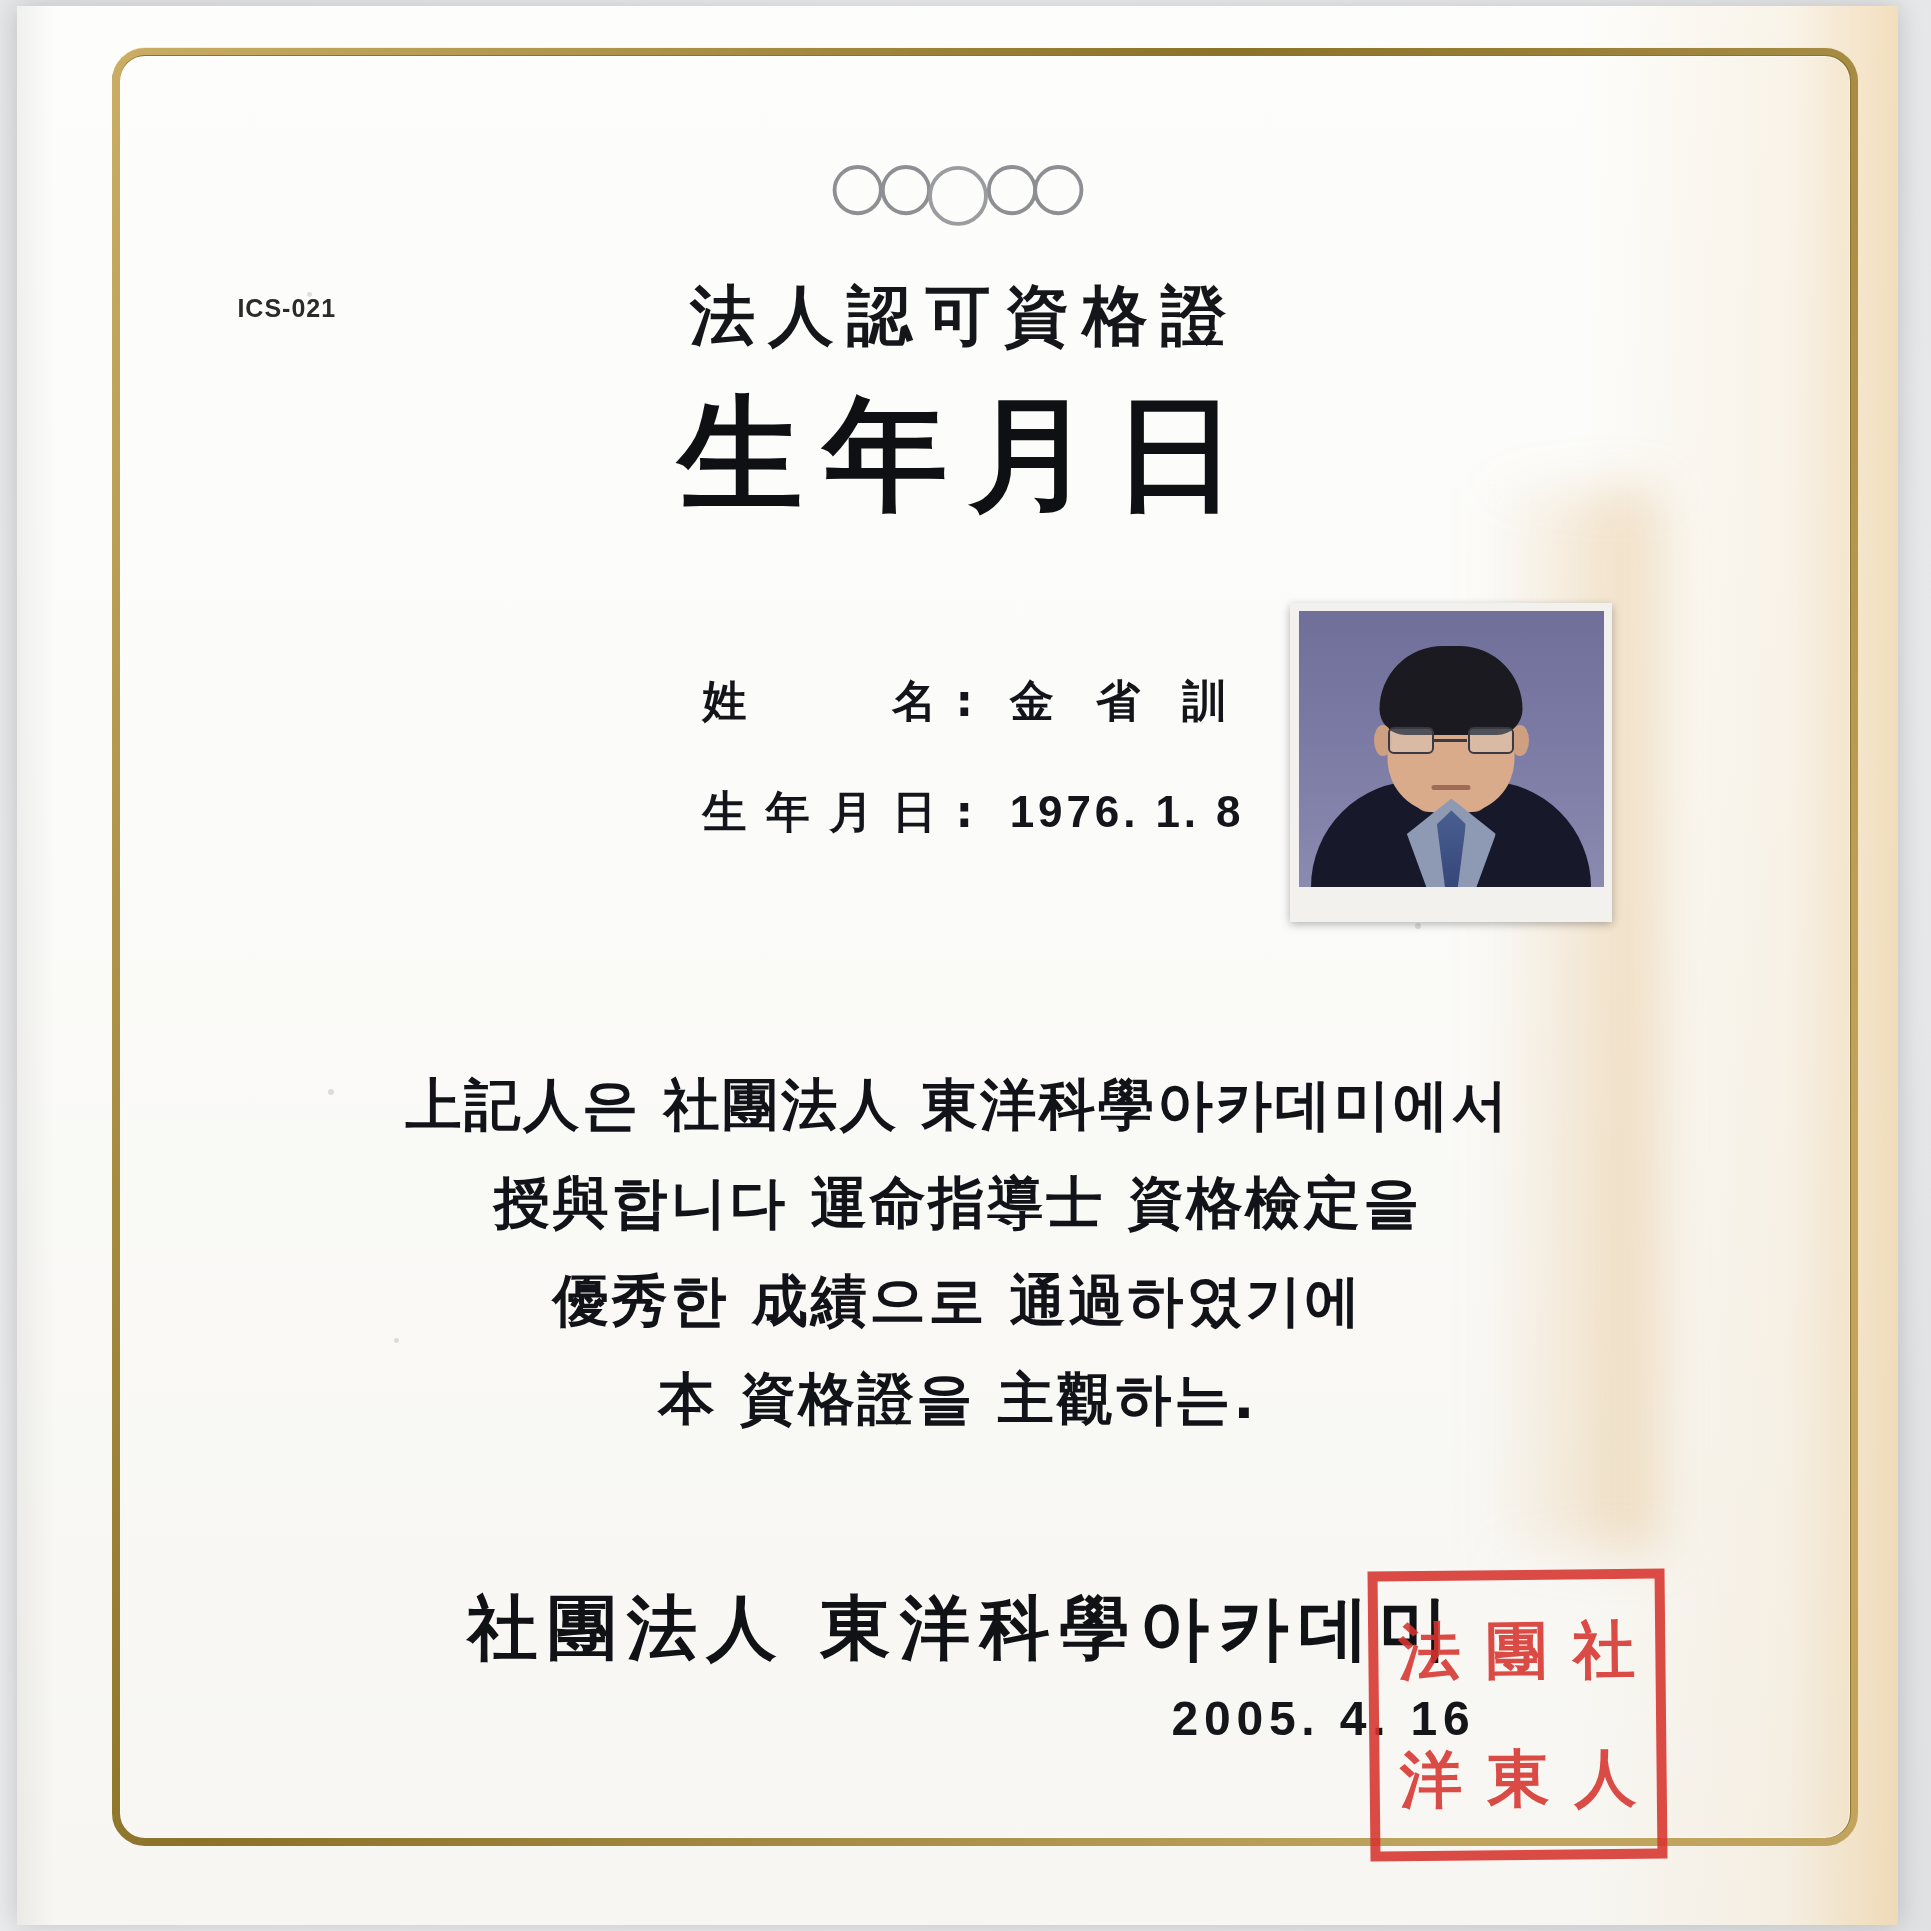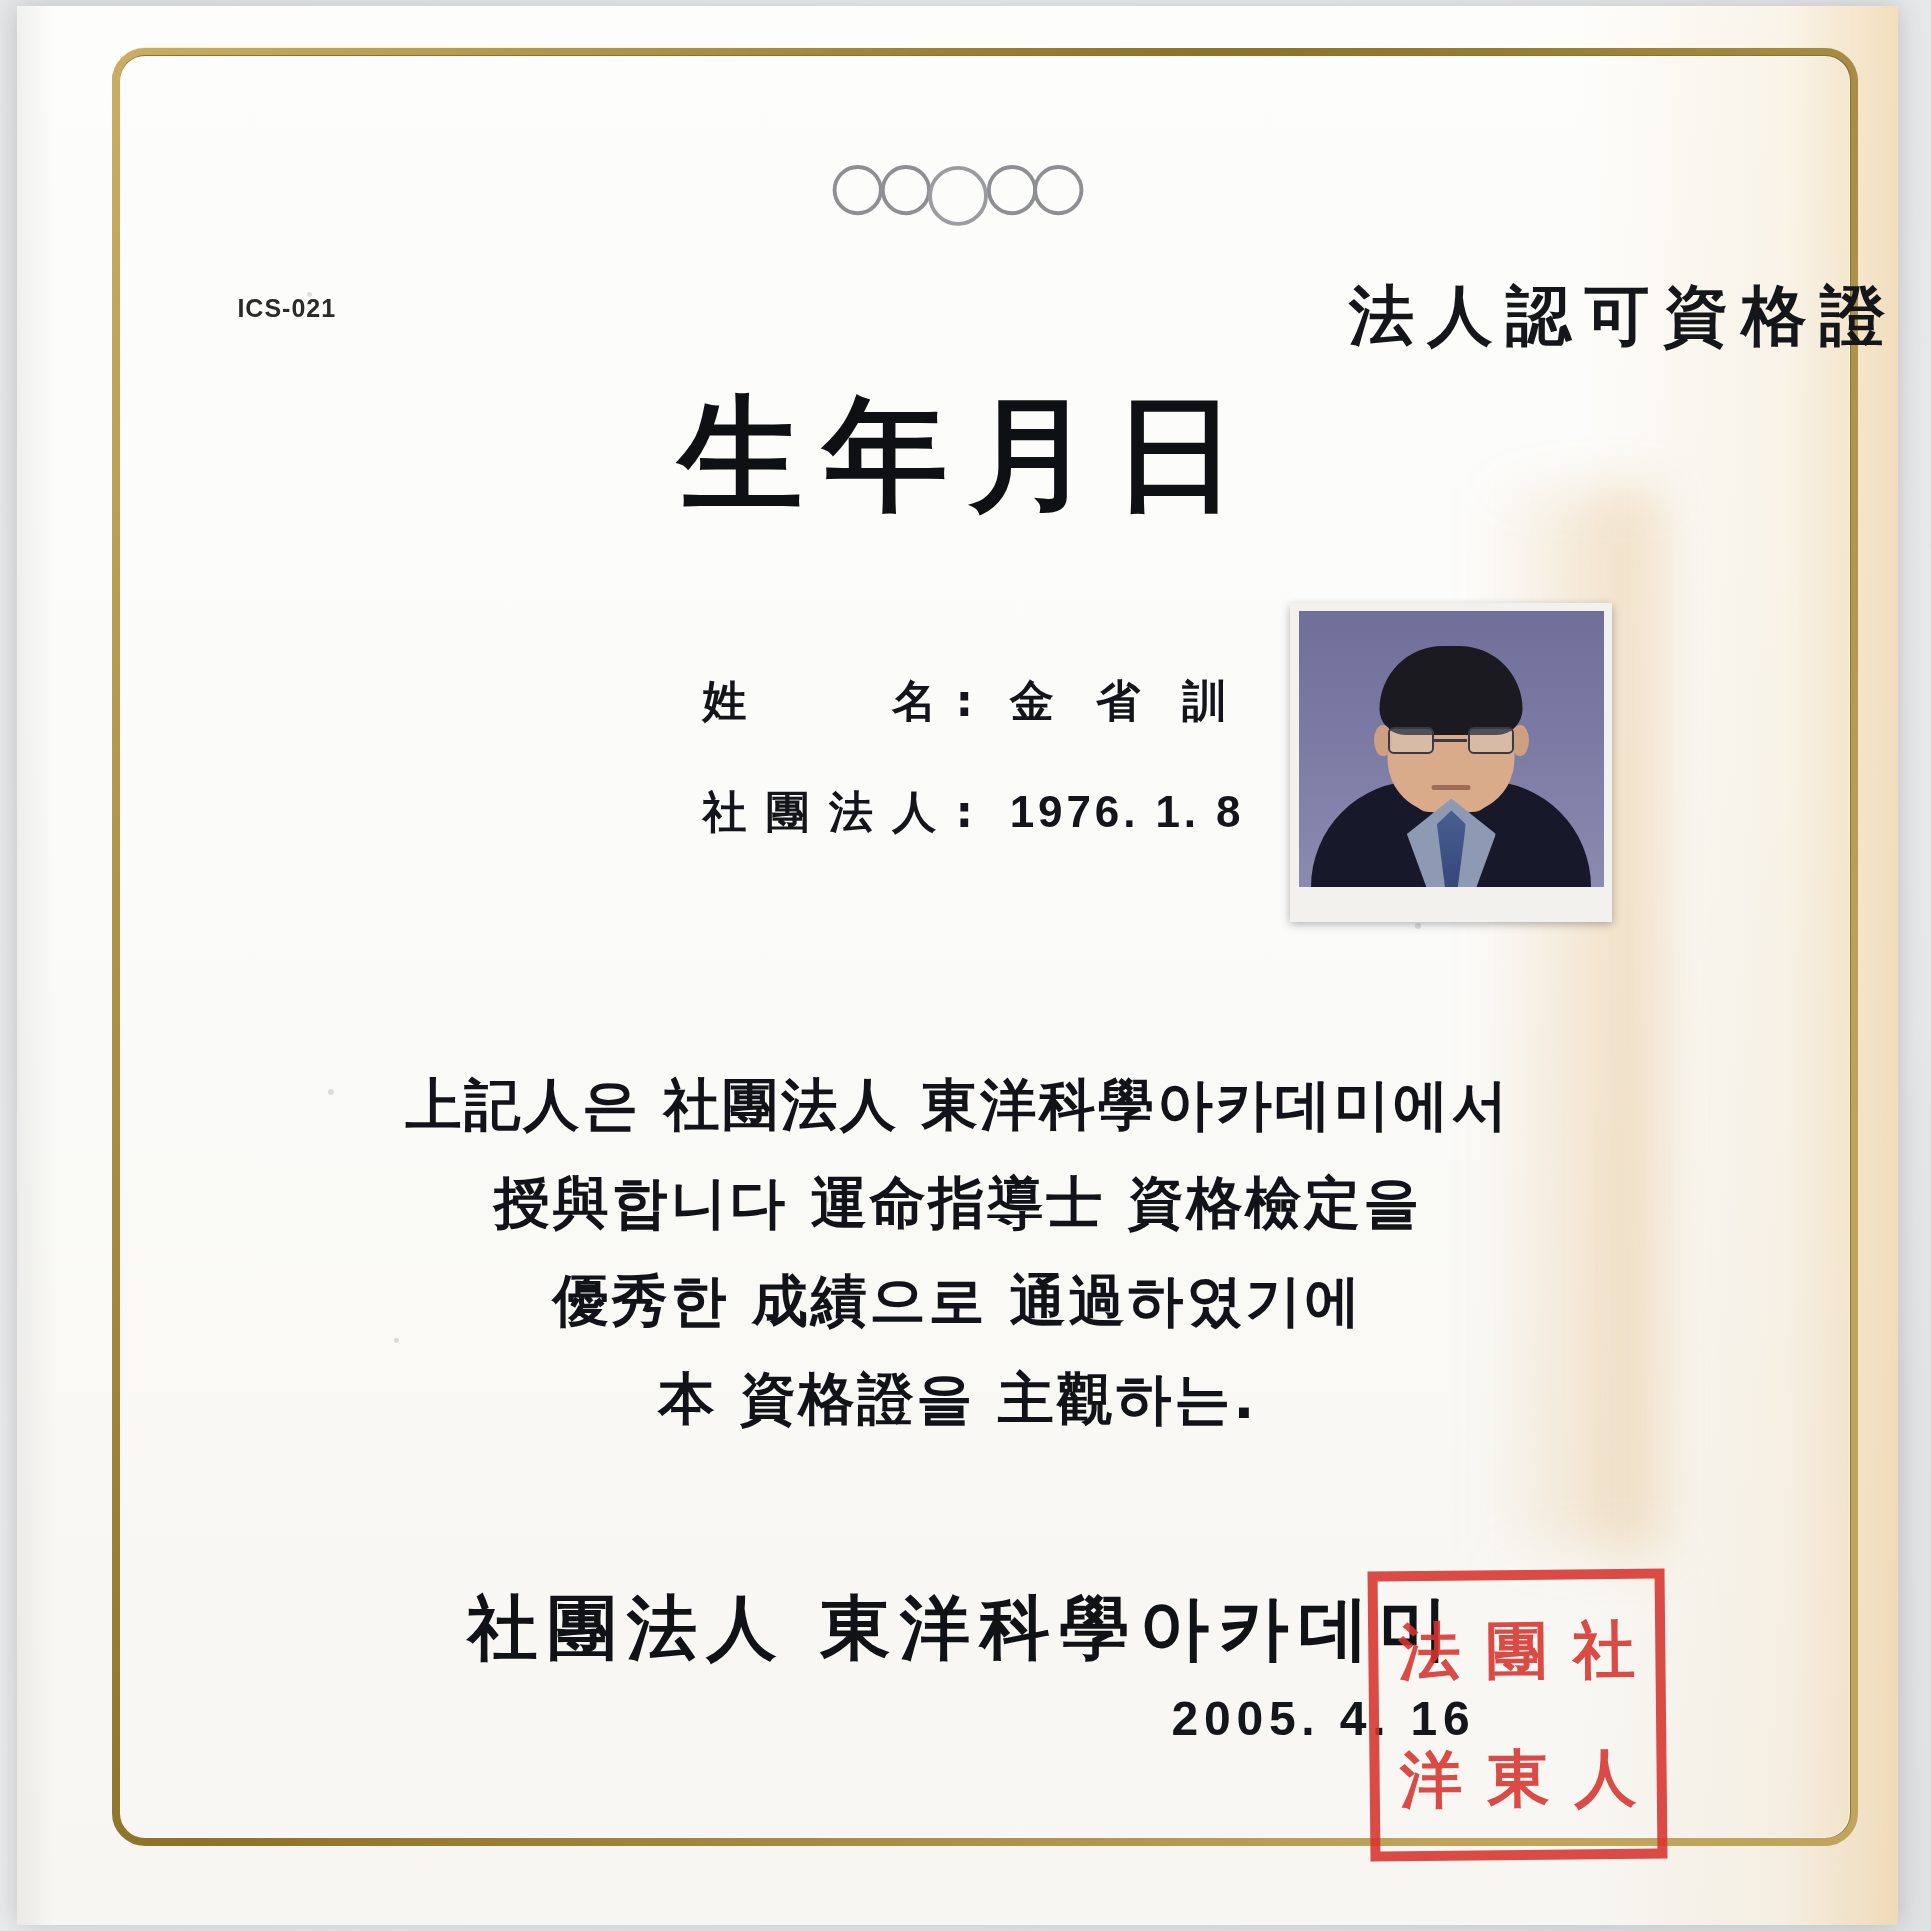--- a/index.html
+++ b/index.html
@@ -108,21 +108,21 @@
     color: #2b2b2b;
     font-family: "Liberation Sans", sans-serif;
   }
 
   
   #subtitle {
     position: absolute;
     left: 0;
     right: 0;
     top: 266px;
-    text-align: right;
+    text-align: center;
     font-size: 65px;
     font-weight: 700;
     letter-spacing: 13.5px;
     color: #15161a;
     font-family: "DejaVu Sans", sans-serif;
     text-indent: 13.5px;
   }
   #main-title {
     position: absolute;
     left: 0;
@@ -397,21 +397,21 @@
 
     <div id="subtitle">法人認可資格證</div>
     <div id="main-title">生年月日</div>
 
     <div class="field-row" id="field-name">
       <span class="field-label">姓　　名:</span>
       <span class="field-value">金 省 訓</span>
     </div>
 
     <div class="field-row" id="field-dob">
-      <span class="field-label">社團法人:</span>
+      <span class="field-label">生年月日:</span>
       <span class="field-value latin">1976. 1. 8</span>
     </div>
 
     <div id="photo-frame">
       <div id="photo-img">
         <div class="p-shoulders"></div>
         <div class="p-neck"></div>
         <div class="p-head"></div>
         <div class="p-hair"></div>
         <div class="p-ear-l"></div>

